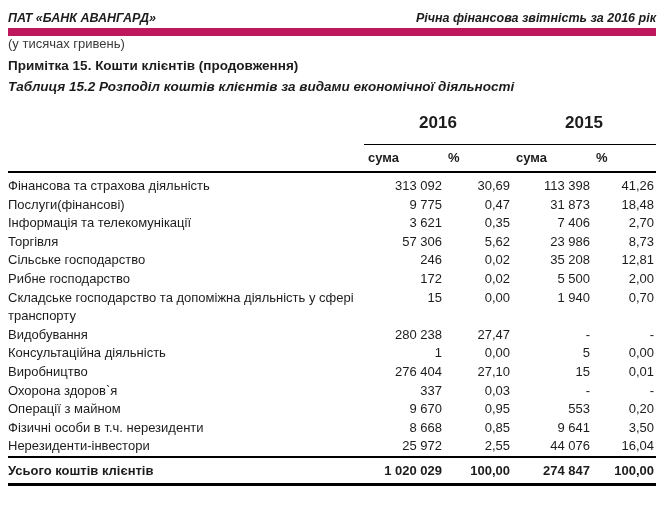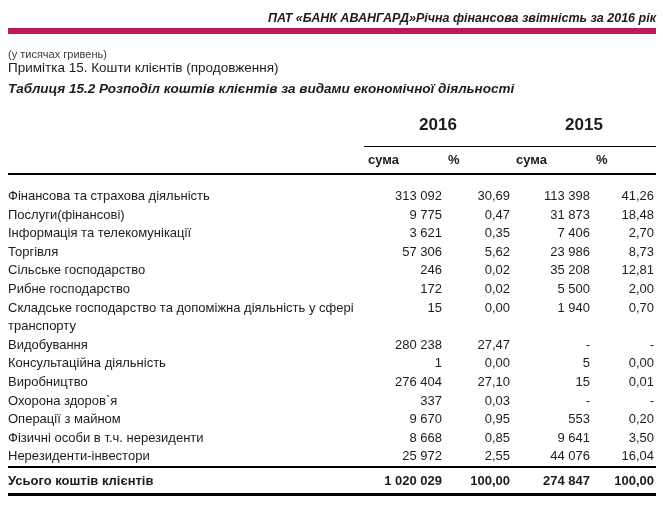--- a/index.html
+++ b/index.html
@@ -16,37 +16,37 @@
   }
   .page {
     box-sizing: border-box;
     width: 663px;
     height: 515px;
     padding: 6px 7px 0 8px;
   }
   
   .doc-header {
     display: flex;
-    justify-content: flex-end;
+    justify-content: space-between;
     align-items: flex-end;
     font-size: 12.5px;
     font-weight: bold;
     font-style: italic;
     padding: 5px 0 3px 0;
-    border-bottom: 6px solid #be185d;
+    border-bottom: 8px solid #be185d;
   }
   
   .units-note {
-    margin-top: 14px;
-    font-size: 11px;
+    font-size: 13px;
     color: #3a3a3a;
   }
   .note-title {
+    margin-top: 7px;
     font-size: 13.5px;
-    font-weight: normal;
+    font-weight: bold;
   }
   .table-title {
     margin-top: 6px;
     font-size: 13.5px;
     font-weight: bold;
     font-style: italic;
   }
   
   table.funds {
     margin-top: 19px;
@@ -79,21 +79,21 @@
     border-bottom: 2px solid #000;
   }
   tr.sub-row th.blank { padding-left: 0; }
 
   tbody td {
     padding: 0 2px 0 0;
     line-height: 18.6px;
     vertical-align: top;
     white-space: normal;
   }
-  tbody tr:first-child td { padding-top: 12px; }
+  tbody tr:first-child td { padding-top: 4px; }
   td.td-label {
     text-align: left;
     padding-right: 8px;
   }
   td.td-num {
     text-align: right;
   }
   tfoot td {
     font-weight: bold;
     border-top: 2px solid #000;

